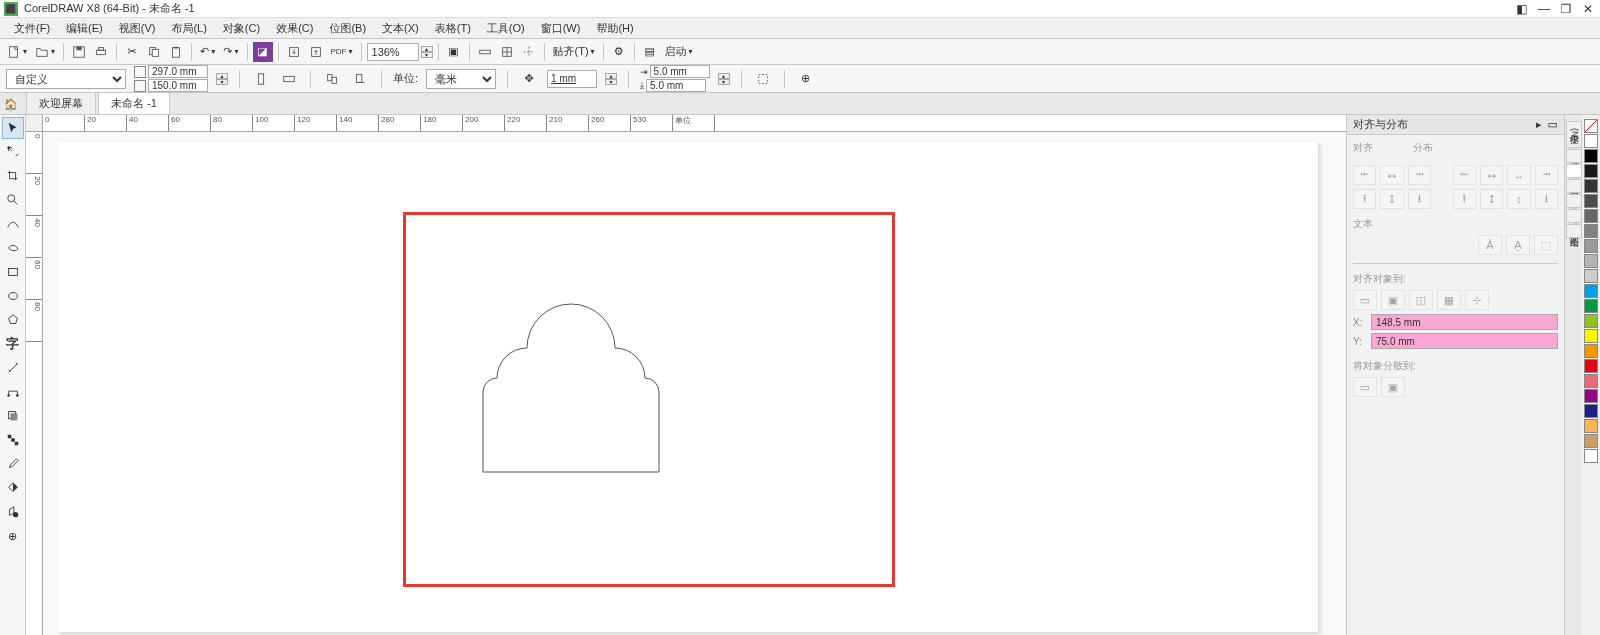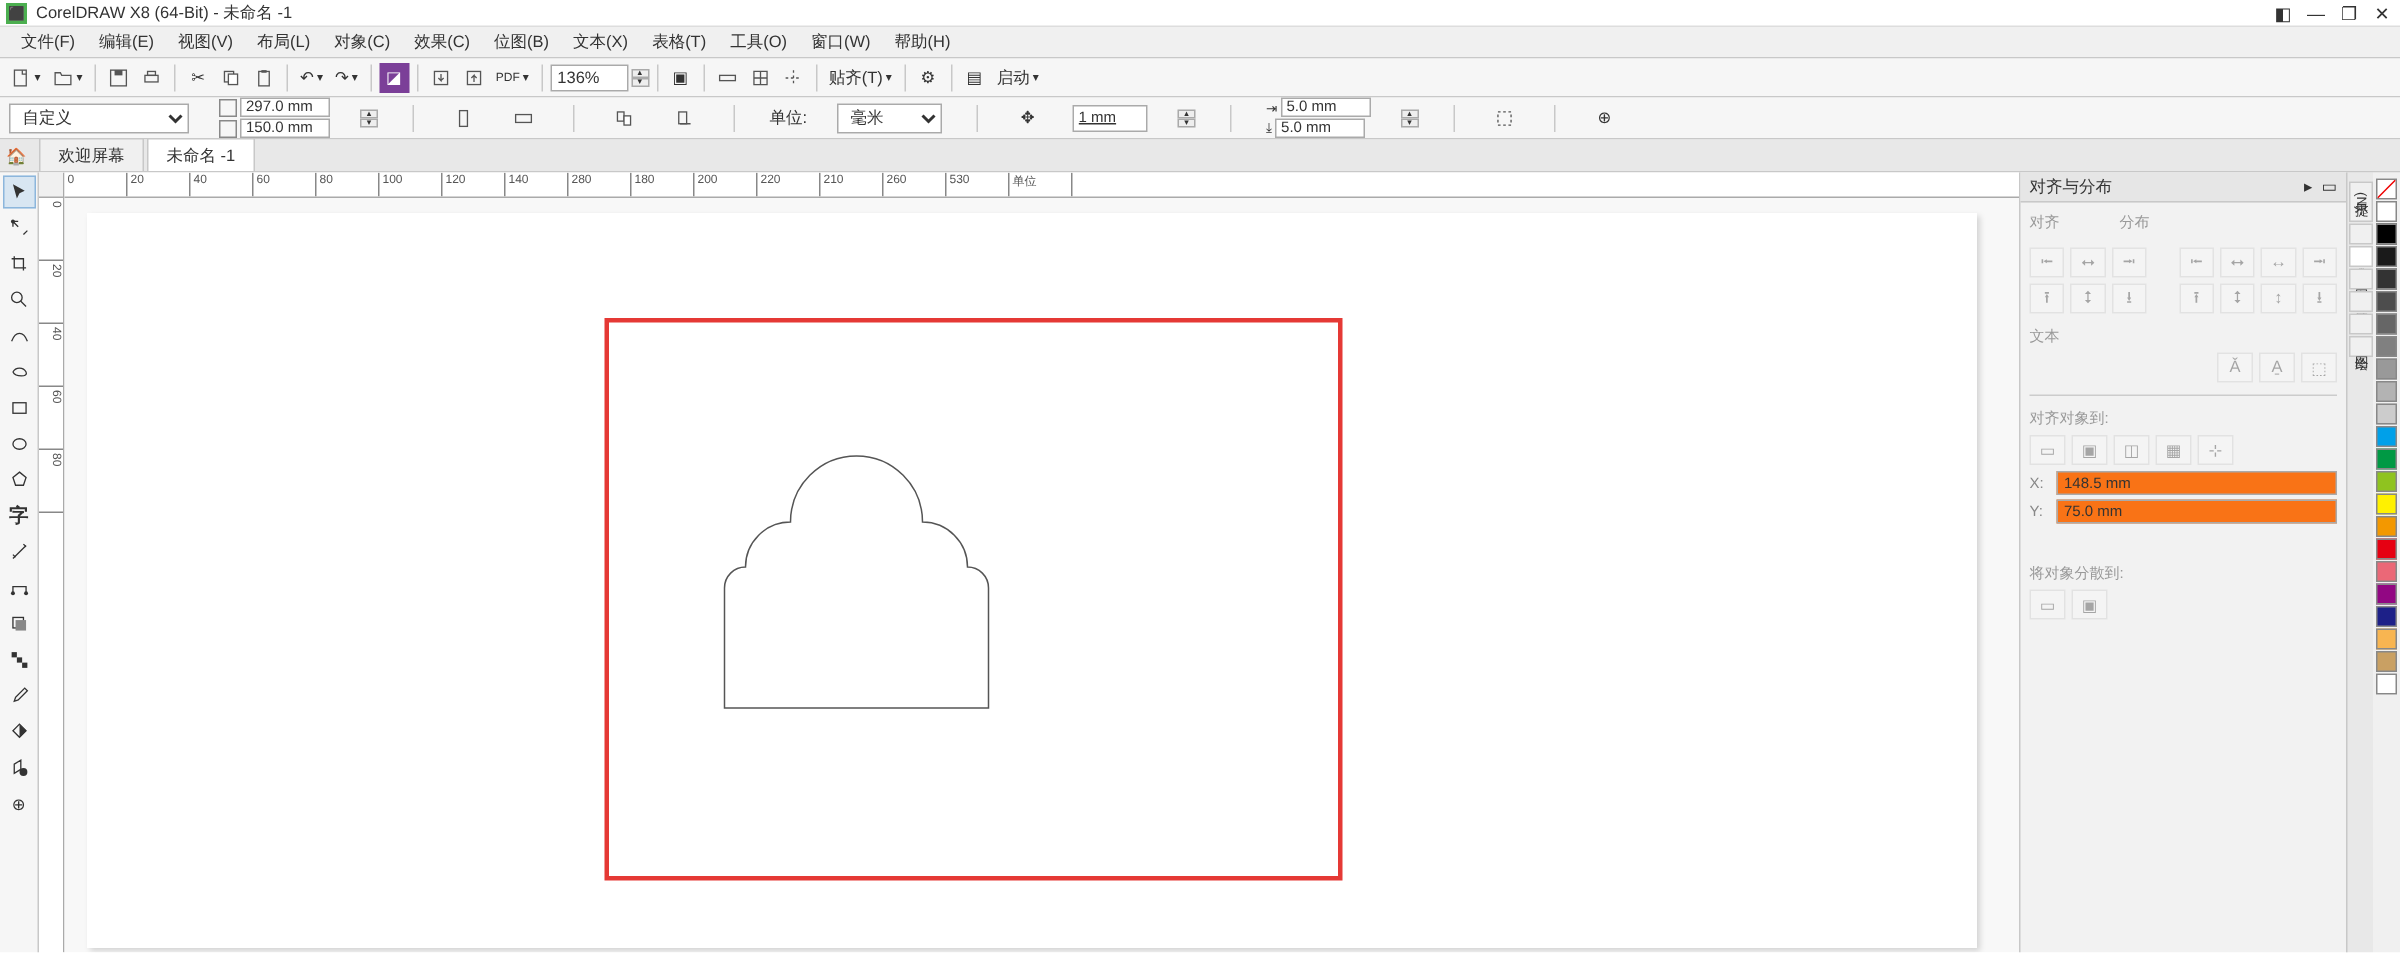--- a/index.html
+++ b/index.html
@@ -2,27 +2,27 @@
 <html><head>
 <meta charset="utf-8">
 <style>
 *{margin:0;padding:0;box-sizing:border-box;font-family:"Microsoft YaHei",Arial,sans-serif;font-size:11px;color:#333}
 body{background:#fff;width:1600px;height:635px;overflow:hidden;position:relative}
 .title-bar{height:18px;background:#fff;display:flex;align-items:center;padding:0 4px;border-bottom:1px solid #ddd}
 .logo{width:14px;height:14px;background:#4caf50;margin-right:6px;display:flex;align-items:center;justify-content:center;color:#fff;font-weight:bold;font-size:9px}
 .title-text{flex:1;font-size:11px}
 .title-controls{display:flex;gap:6px}
 .title-btn{width:16px;height:16px;display:flex;align-items:center;justify-content:center;cursor:pointer;font-size:12px}
-.menu-bar{height:21px;background:#f0f0f0;display:flex;align-items:flex-start;padding:0 6px;border-bottom:1px solid #c8c8c8}
+.menu-bar{height:21px;background:#f0f0f0;display:flex;align-items:center;padding:0 6px;border-bottom:1px solid #c8c8c8}
 .menu-item{padding:2px 8px;cursor:pointer;font-size:11px}
 .toolbar{height:26px;background:#f6f6f6;display:flex;align-items:center;padding:0 4px;border-bottom:1px solid #c8c8c8;gap:2px}
 .tb-btn{min-width:20px;height:20px;display:flex;align-items:center;justify-content:center;cursor:pointer;border:1px solid transparent;padding:0 2px}
 .tb-sep{width:1px;height:18px;background:#c8c8c8;margin:0 3px}
 .zoom-input{width:52px;height:18px;border:1px solid #aaa;padding:0 4px;font-size:11px;background:#fff}
-.prop-bar{height:28px;background:#f6f6f6;display:flex;align-items:center;padding:0 6px;border-bottom:1px solid #c8c8c8;gap:20px}
+.prop-bar{height:28px;background:#f6f6f6;display:flex;align-items:center;padding:0 6px;border-bottom:1px solid #c8c8c8;gap:8px}
 .prop-select{width:120px;height:20px;border:1px solid #aaa;background:#fff;font-size:11px;padding:0 4px}
 .dim-group{display:flex;flex-direction:column;gap:1px}
 .dim-input{display:flex;align-items:center;gap:2px}
 .dim-icon{width:12px;height:12px;border:1px solid #888;display:inline-block}
 .dim-field{width:60px;height:13px;border:1px solid #aaa;padding:0 3px;font-size:10px;background:#fff}
 .spinner{display:flex;flex-direction:column}
 .spin-btn{width:12px;height:6px;border:1px solid #aaa;background:#eee;font-size:6px;line-height:4px;text-align:center;cursor:pointer}
 .document-tabs{height:22px;background:#e8e8e8;display:flex;align-items:flex-end;padding:0 4px;border-bottom:1px solid #c8c8c8}
 .doc-tab{padding:3px 12px;background:#f0f0f0;border:1px solid #c8c8c8;border-bottom:none;cursor:pointer;font-size:11px;margin-right:2px;display:flex;align-items:center;gap:4px}
 .doc-tab.active{background:#fff}
@@ -43,21 +43,21 @@
 .shape-svg{position:absolute;top:140px;left:430px}
 .docker-panel{width:218px;background:#f2f2f2;border-left:1px solid #c8c8c8;display:flex;flex-direction:column}
 .docker-title{height:20px;background:#e6e6e6;border-bottom:1px solid #c8c8c8;display:flex;align-items:center;padding:0 6px;font-size:11px}
 .docker-body{flex:1;padding:6px;overflow:hidden}
 .sec-title{font-size:10px;color:#999;margin-bottom:4px}
 .align-row{display:flex;gap:4px;margin-bottom:4px}
 .align-btn{width:24px;height:20px;border:1px solid #ccc;background:#f8f8f8;display:flex;align-items:center;justify-content:center;cursor:pointer}
 .align-btn.disabled{opacity:.4;cursor:default}
 .coord-row{display:flex;align-items:center;gap:4px;margin-bottom:3px}
 .coord-label{width:14px;font-size:10px;color:#888}
-.coord-input{flex:1;height:16px;border:1px solid #aaa;padding:0 4px;font-size:10px;background:#f97316}
+.coord-input{flex:1;height:16px;border:1px solid #aaa;padding:0 4px;font-size:10px;background:#f9a8d4}
 .right-dockers{width:18px;background:#e8e8e8;border-left:1px solid #c8c8c8;display:flex;flex-direction:column;align-items:center;padding-top:6px;gap:1px}
 .docker-tab{width:16px;padding:6px 0;writing-mode:vertical-rl;font-size:9px;cursor:pointer;background:#f0f0f0;border:1px solid #c8c8c8;text-align:center}
 .docker-tab.active{background:#fff}
 .color-palette{width:18px;background:#f0f0f0;display:flex;flex-direction:column;align-items:center;padding-top:4px}
 .color-swatch{width:14px;height:14px;margin-bottom:1px;border:1px solid #888;cursor:pointer}
 .dropdown-arrow::after{content:"▾";font-size:8px;margin-left:2px}
 .icon-svg{width:14px;height:14px}
 </style>
 </head>
 <body>
@@ -455,21 +455,21 @@
         <div class="align-btn disabled">⊹</div>
       </div>
       <div class="coord-row">
           <span class="coord-label">X:</span>
           <input class="coord-input" value="148.5 mm" style="">
         </div>
       <div class="coord-row">
           <span class="coord-label">Y:</span>
           <input class="coord-input" value="75.0 mm" style="">
         </div>
-      <div class="sec-title" style="margin-top:26px">将对象分散到:</div>
+      <div class="sec-title" style="margin-top:10px">将对象分散到:</div>
       <div class="align-row">
         <div class="align-btn disabled">▭</div>
         <div class="align-btn disabled">▣</div>
       </div>
     </div>
   </div>
 
   <div class="right-dockers" id="dockerTabs">
       <div class="docker-tab">提示(N)</div>
       <div class="docker-tab">对象属性管理器</div>

